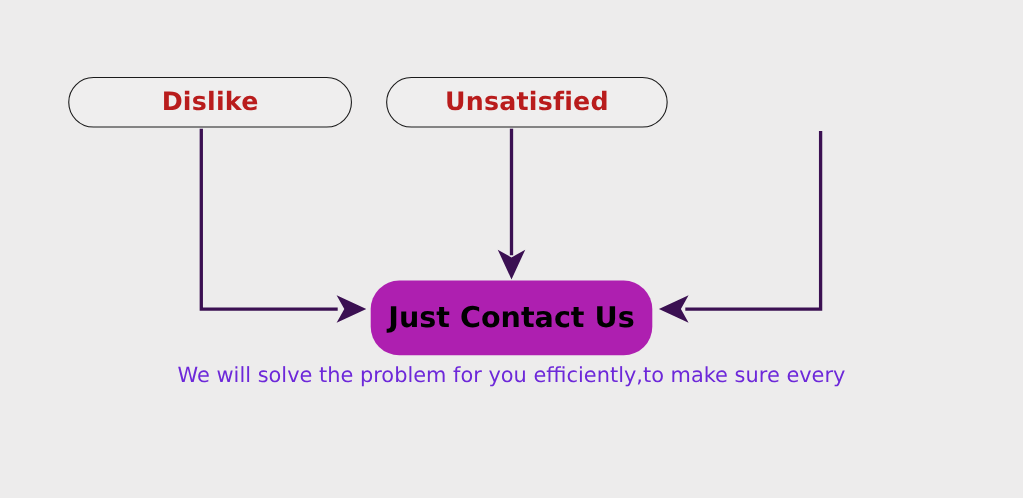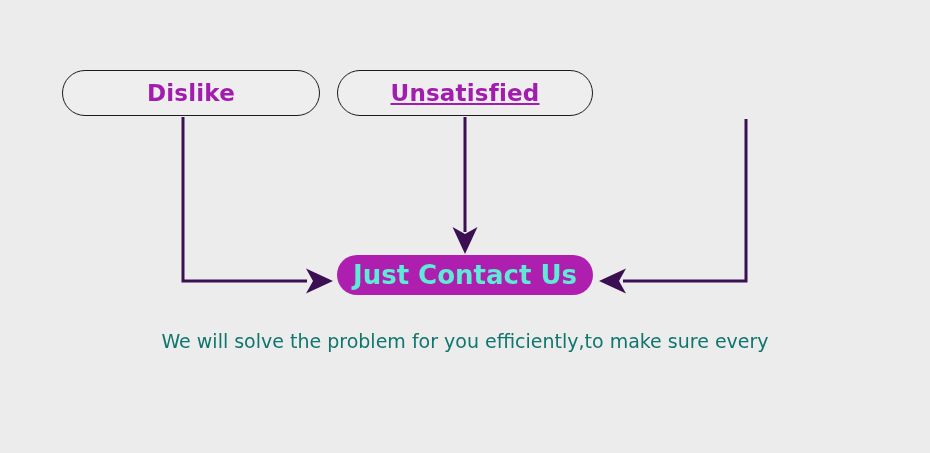--- a/index.html
+++ b/index.html
@@ -21,60 +21,60 @@
     height: 46px;
     box-sizing: border-box;
     border: 1.5px solid #1b1b1b;
     border-radius: 25px;
     background: #efeeee;
     display: flex;
     align-items: center;
     justify-content: center;
     font-weight: bold;
     font-size: 23px;
-    color: #a21caf;
+    color: #b91c1c;
     letter-spacing: 0.2px;
   }
   .pill-dislike  { left: 62px;  width: 258px; }
-  .pill-unsat    { left: 337px; width: 256px; text-decoration: underline; }
+  .pill-unsat    { left: 351px; width: 256px; }
   .pill-quality  { left: 612px; width: 252px; }
   .cta {
     position: absolute;
     left: 337px;
     top: 255px;
     width: 256px;
-    height: 40px;
+    height: 68px;
     border-radius: 26px;
     background: #ae1fb0;
     border: none;
     display: flex;
     align-items: center;
     justify-content: center;
     font-family: "DejaVu Sans", "Liberation Sans", sans-serif;
     font-weight: bold;
     font-size: 26px;
-    color: #5eead4;
+    color: #000000;
     cursor: pointer;
     padding: 0;
   }
   .arrows {
     position: absolute;
     left: 0;
     top: 0;
     pointer-events: none;
   }
   .tagline {
     position: absolute;
     left: 0;
     top: 326px;
     width: 930px;
     text-align: center;
     font-size: 19px;
     line-height: 30px;
-    color: #0f766e;
+    color: #6d28d9;
   }
 </style>
 </head>
 <body>
 
 <div class="canvas">
 
   <div class="pill pill-dislike">
     <span>Dislike</span>
   </div>

